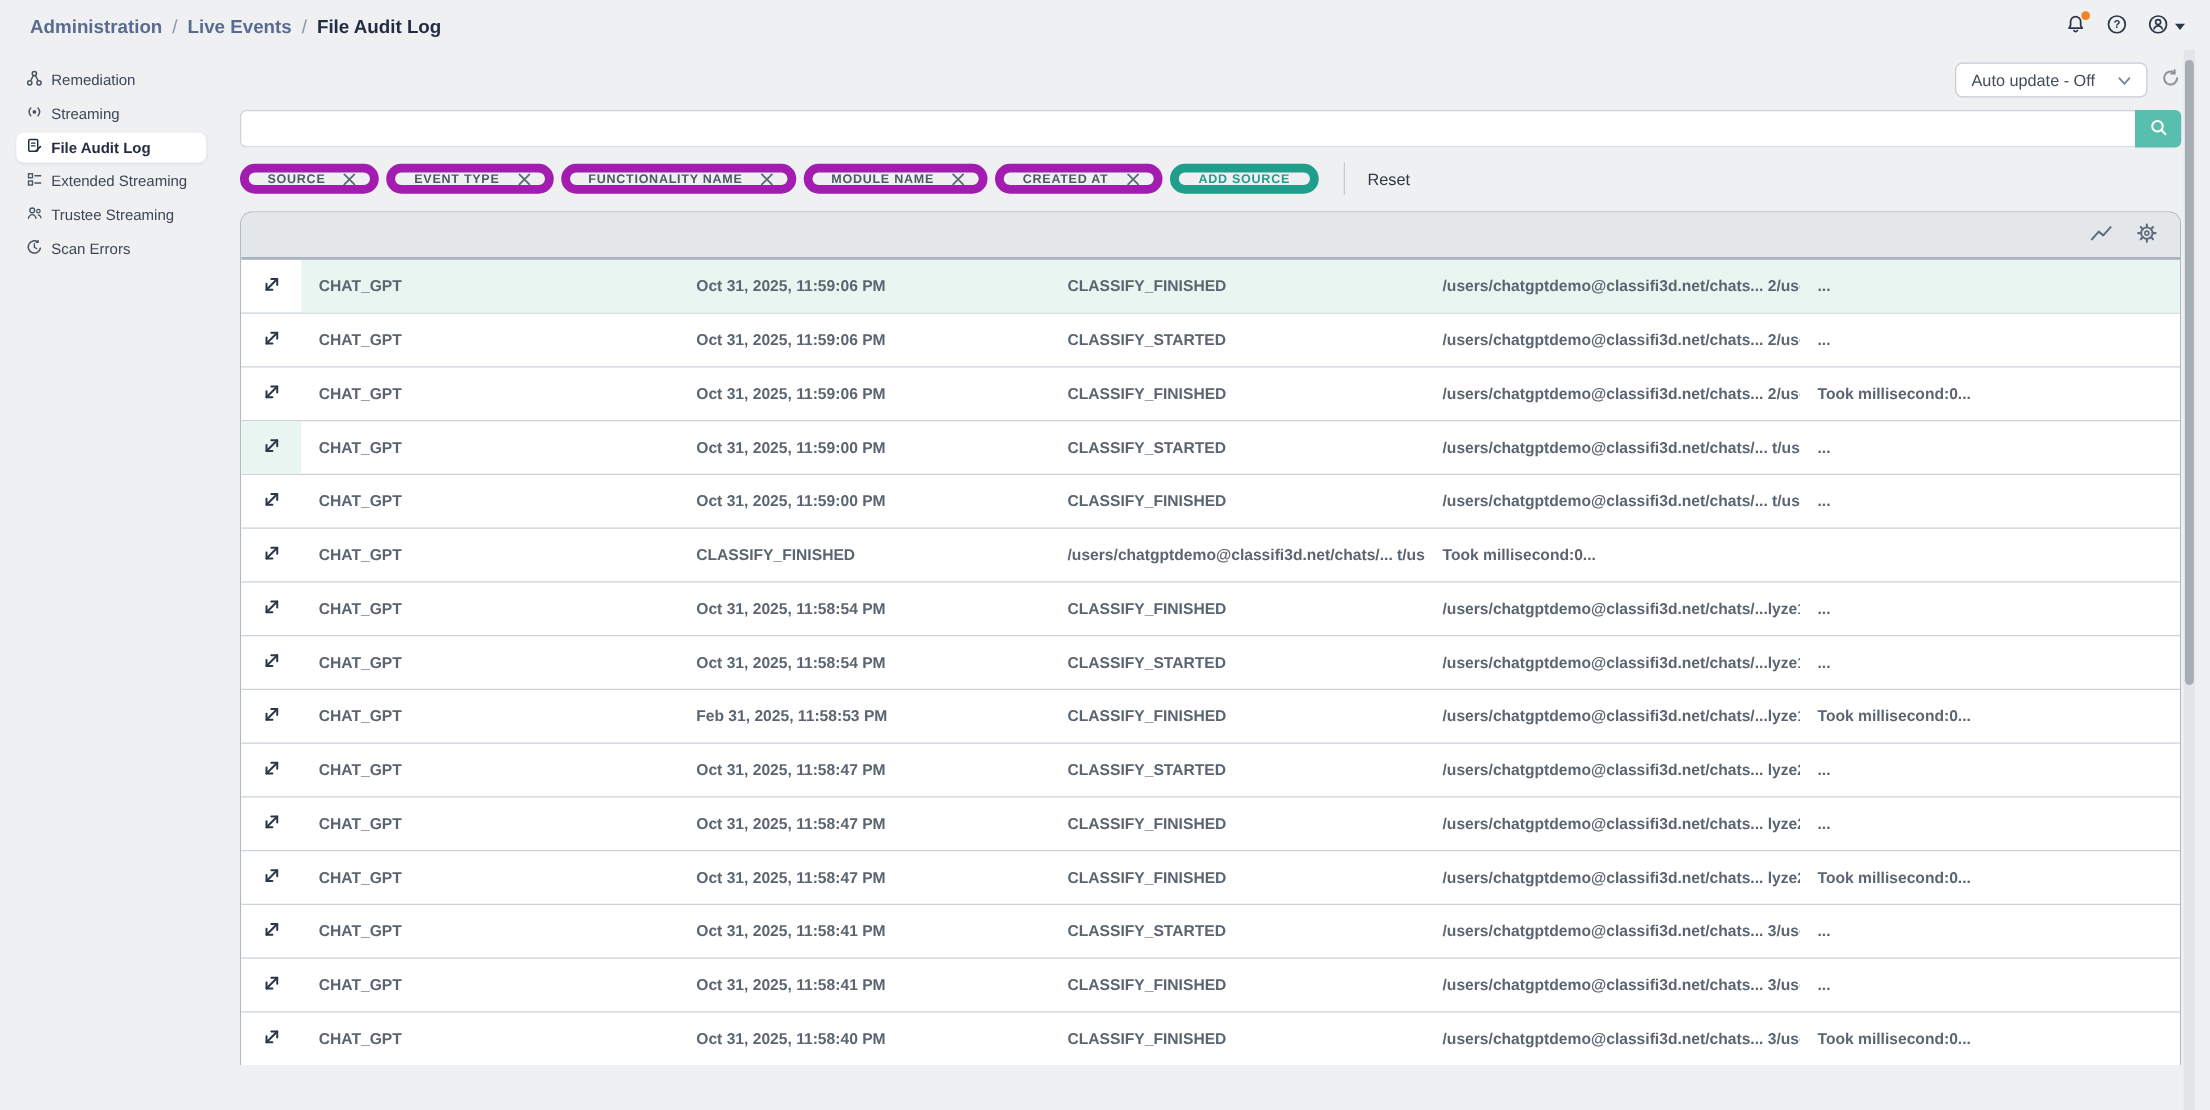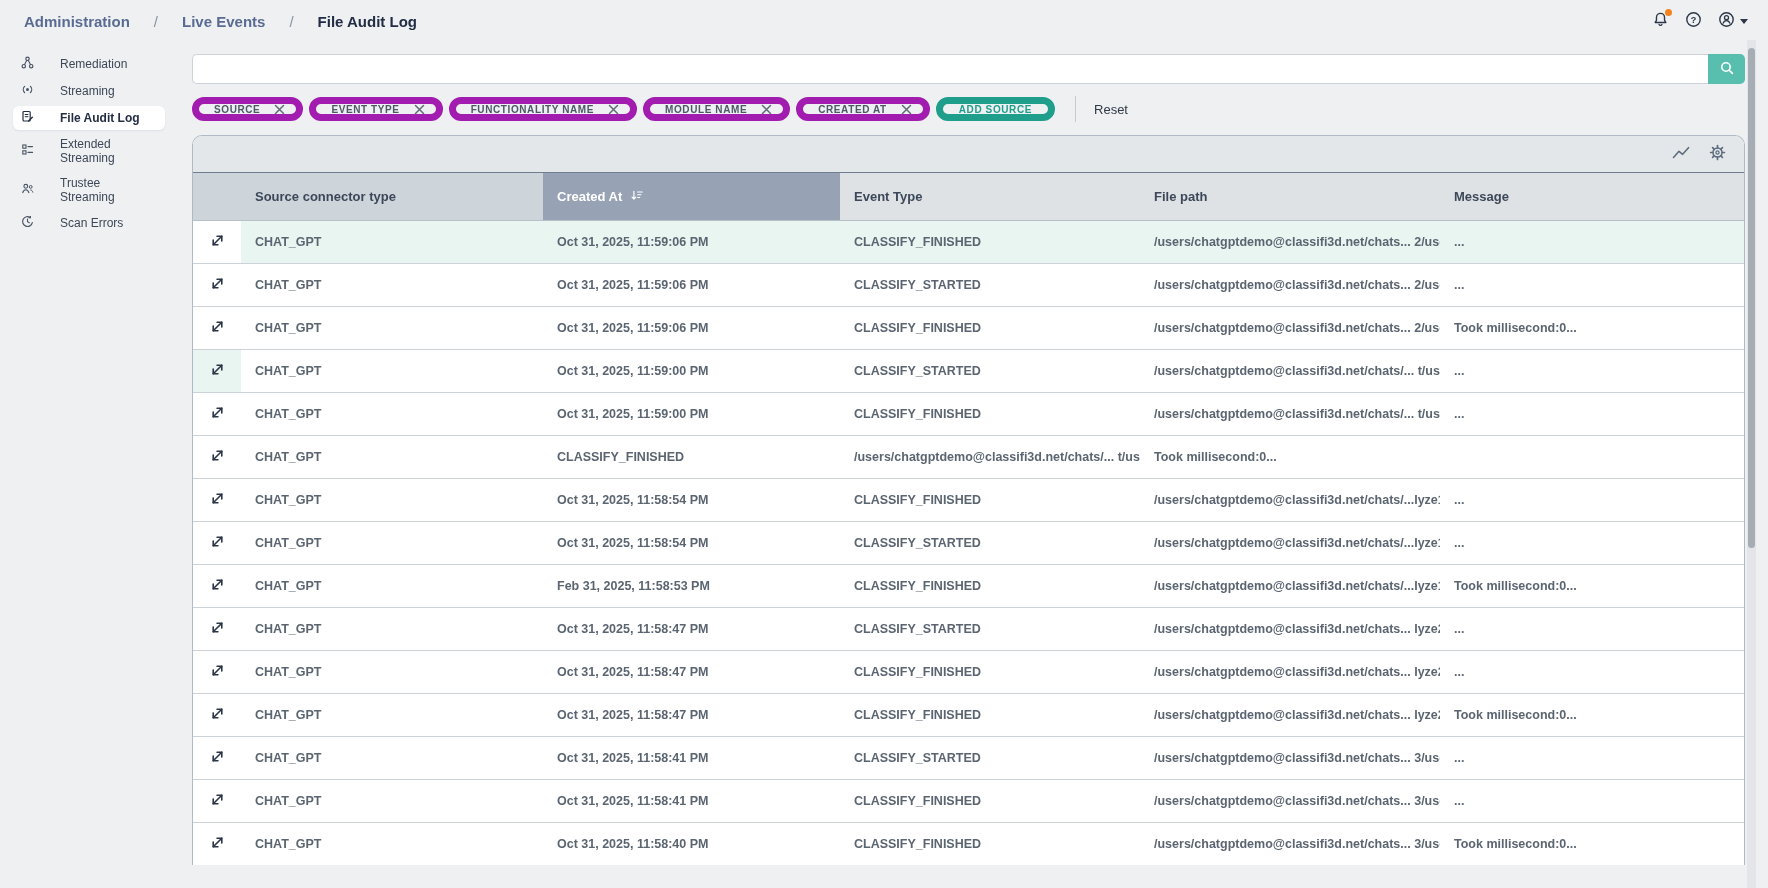--- a/index.html
+++ b/index.html
@@ -4,32 +4,32 @@
 <style>
   * { margin:0; padding:0; box-sizing:border-box; }
   html,body { width:1768px; height:888px; overflow:hidden; }
   body {
     font-family:"Liberation Sans","DejaVu Sans",sans-serif;
     background:#eef0f2; color:#3d4757; position:relative;
   }
   
   .topbar { position:absolute; top:0; left:0; width:100%; height:44px; }
   .breadcrumb { position:absolute; left:24px; top:13px; font-size:15px; font-weight:700;
-    display:flex; align-items:center; gap:24px; }
+    display:flex; align-items:center; gap:8px; }
   .crumb { color:#5a6b92; }
   .crumb-sep { color:#8a93a3; font-weight:400; }
   .crumb-current { color:#232c45; }
   .top-icons { position:absolute; right:20px; top:11px; display:flex; align-items:center; gap:16px; }
   .icon-btn { background:none; border:none; cursor:pointer; position:relative; display:flex; align-items:center; padding:0; }
   .bell-dot { position:absolute; top:-2px; right:-3px; width:7px; height:7px; border-radius:50%; background:#f5831f; }
   .caret-down { width:0; height:0; border-left:4px solid transparent; border-right:4px solid transparent;
     border-top:5px solid #2b3648; margin-left:5px; }
   
   .sidebar { position:absolute; left:0; top:44px; width:190px; padding:8px 0 0 13px; }
-  .side-item { display:flex; align-items:center; gap:26px; width:152px; padding:4px 8px;
+  .side-item { display:flex; align-items:center; gap:7px; width:152px; padding:4px 8px;
     margin-bottom:3px; font-size:12px; color:#3d4757; border-radius:6px; cursor:pointer; }
   .side-item.active { background:#ffffff; font-weight:700; color:#242e42; box-shadow:0 1px 2px rgba(40,55,80,.08); }
   .side-item svg { flex:0 0 auto; }
   
   .content { position:absolute; left:192px; top:44px; width:1553px; }
   .autoupdate-row { display:flex; justify-content:flex-end; align-items:center; gap:10px; margin-top:6px; height:28px; }
   .autoupdate-select { height:28px; background:#fff; border:1px solid #c6ccd4; border-radius:6px;
     display:flex; align-items:center; gap:18px; padding:0 12px; font-size:13px; color:#414d5c; cursor:pointer; }
   .search-row { display:flex; margin-top:10px; height:30px; }
   .search-input { flex:1; height:30px; border:1px solid #cdd3d9; border-right:none; border-radius:5px 0 0 5px;
@@ -157,20 +157,38 @@
           <path d="M11.3 7.6A4.9 4.9 0 1 1 9.4 2.6" fill="none" stroke="#4a5564" stroke-width="1.2" stroke-linecap="round"></path>
           <path d="M9.4 0.9v1.9H7.5" fill="none" stroke="#4a5564" stroke-width="1.1"></path>
           <path d="M6.5 4v2.8l1.8 1" fill="none" stroke="#4a5564" stroke-width="1.1" stroke-linecap="round"></path>
         </svg></span>
     <span>Scan Errors</span>
   </div>
 </nav>
 
 <main class="content">
 
+  <div class="autoupdate-row">
+    <div class="autoupdate-select">
+      <span>Auto update - Off</span>
+      <span>
+        <svg width="11" height="8" viewBox="0 0 11 8">
+            <path d="M1.5 1.5 5.5 6 9.5 1.5" fill="none" stroke="#7a8894" stroke-width="1.5" stroke-linecap="round"></path>
+          </svg>
+      </span>
+    </div>
+    <button class="icon-btn">
+      <span>
+        <svg width="17" height="17" viewBox="0 0 16 16">
+            <path d="M12.9 8A4.9 4.9 0 1 1 10.9 4" fill="none" stroke="#8a939c" stroke-width="1.5" stroke-linecap="round"></path>
+            <path d="M11 1.4v3.1H7.9" fill="none" stroke="#8a939c" stroke-width="1.4"></path>
+          </svg>
+      </span>
+    </button>
+  </div>
 
   <div class="search-row">
     <input class="search-input" type="text" value="" placeholder="" style="">
     <button class="search-btn">
       <span>
         <svg width="16" height="16" viewBox="0 0 16 16">
             <circle cx="7" cy="7" r="4.2" fill="none" stroke="#ffffff" stroke-width="1.6"></circle>
             <path d="M10.2 10.2 13.4 13.4" stroke="#ffffff" stroke-width="1.6" stroke-linecap="round"></path>
           </svg>
       </span>
@@ -242,36 +260,20 @@
               <circle cx="8" cy="8" r="4.3" fill="none" stroke="#5d6d7e" stroke-width="1.4"></circle>
               <circle cx="8" cy="8" r="1.5" fill="none" stroke="#5d6d7e" stroke-width="1.2"></circle>
               <g stroke="#5d6d7e" stroke-width="1.6" stroke-linecap="round">
                 <path d="M12.3 8h2.2M3.7 8H1.5M8 12.3v2.2M8 3.7V1.5M11 11l1.6 1.6M5 5 3.4 3.4M11 5l1.6-1.6M5 11 3.4 12.6"></path>
               </g>
             </svg>
         </span>
       </button>
     </div>
 
-    <div class="trow thead">
-      <div class="tcell hd-left"></div>
-      <div class="tcell hd-left">Source connector type</div>
-      <div class="tcell hd-sorted">
-        <span>Created At</span>
-        <span>
-          <svg width="13" height="13" viewBox="0 0 14 14">
-              <path d="M4.2 2.5v8.3M4.2 10.8 2.2 8.8M4.2 10.8l2-2" fill="none" stroke="#ffffff" stroke-width="1.3" stroke-linecap="round"></path>
-              <path d="M8.2 3.2h5M8.2 6.2h3.6M8.2 9.2h2.2" stroke="#ffffff" stroke-width="1.2" stroke-linecap="round"></path>
-            </svg>
-        </span>
-      </div>
-      <div class="tcell">Event Type</div>
-      <div class="tcell">File path</div>
-      <div class="tcell">Message</div>
-    </div>
 
     <div class="rows" id="rows-mount">
         <div class="trow hl-row">
     <div class="tcell cell-icon">
       <button class="expand-btn">
         <span>
           <svg width="15" height="15" viewBox="0 0 14 14">
                   <path d="M3 11 11 3" stroke="#2b3648" stroke-width="1.5" stroke-linecap="round"></path>
                   <path d="M6.6 3H11v4.4M7.4 11H3V6.6" fill="none" stroke="#2b3648" stroke-width="1.5" stroke-linecap="round" stroke-linejoin="round"></path>
                 </svg>

